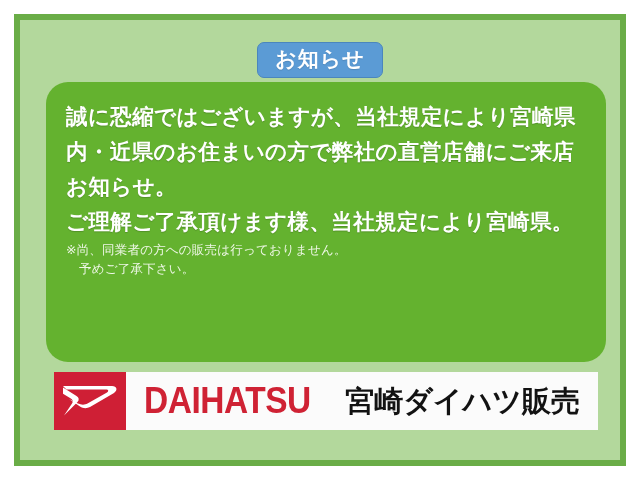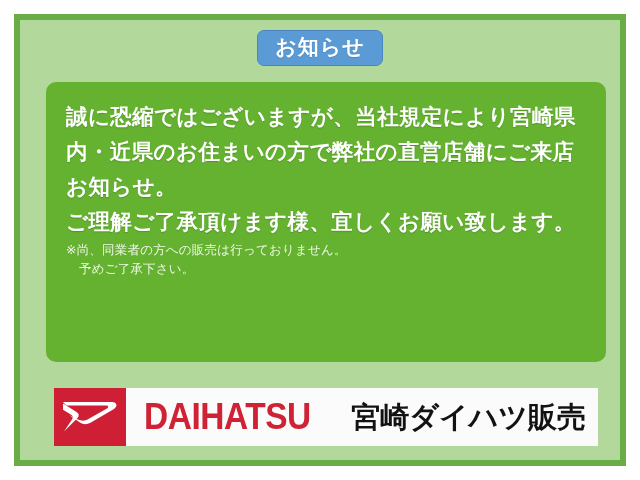--- a/index.html
+++ b/index.html
@@ -23,21 +23,21 @@
     height: 452px;
     box-sizing: border-box;
     border: 6px solid #6aad47;
     background: #b3d89c;
   }
 
   
   .badge-row {
     position: absolute;
     left: 0;
-    top: 10px;
+    top: 22px;
     width: 100%;
     text-align: center;
   }
   .badge {
     display: inline-block;
     box-sizing: border-box;
     padding: 4px 17px 6px 17px;
     background: #5b9bd5;
     border: 1px solid #4a86bd;
     border-radius: 7px;
@@ -51,21 +51,21 @@
 
   
   .card {
     position: absolute;
     left: 26px;
     top: 62px;
     width: 560px;
     height: 280px;
     box-sizing: border-box;
     background: #64b22f;
-    border-radius: 10px;
+    border-radius: 22px;
     padding: 18px 20px 10px 20px;
   }
   .card-body {
     color: #ffffff;
     font-size: 21.5px;
     font-weight: 700;
     line-height: 35px;
     letter-spacing: 0.4px;
     text-shadow: 0 1px 1px rgba(0,0,0,0.18);
   }
@@ -87,21 +87,21 @@
     white-space: nowrap;
   }
   .note .indent {
     padding-left: 13px;
   }
 
   
   .logobar {
     position: absolute;
     left: 34px;
-    top: 368px;
+    top: 352px;
     width: 544px;
     height: 58px;
     background: #fbfbfb;
     display: flex;
     align-items: center;
     text-align: center;
   }
   .emblem {
     width: 72px;
     height: 58px;
@@ -122,39 +122,39 @@
     margin-left: 18px;
     transform: scaleX(0.93);
     transform-origin: left center;
     line-height: 1;
   }
   .dealer {
     color: #121212;
     font-size: 29px;
     font-weight: 700;
     letter-spacing: 0px;
-    margin-left: 28px;
+    margin-left: 22px;
     line-height: 1;
   }
 </style>
 </head>
 <body>
 
 <div class="panel">
 
   <div class="badge-row">
     <span class="badge">お知らせ</span>
   </div>
 
   <div class="card">
     <div class="card-body">
       <p>誠に恐縮ではございますが、当社規定により宮崎県</p>
       <p>内・近県のお住まいの方で弊社の直営店舗にご来店</p>
       <p>お知らせ。</p>
-      <p>ご理解ご了承頂けます様、宜しくお願い致します。</p>
+      <p>ご理解ご了承頂けます様、当社規定により宮崎県。</p>
     </div>
     <div class="note">
       <p>※尚、同業者の方への販売は行っておりません。</p>
       <p class="indent">予めご了承下さい。</p>
     </div>
   </div>
 
   <div class="logobar">
     <div class="emblem">
       <svg width="60" height="40" viewBox="0 0 60 40" aria-hidden="true">

